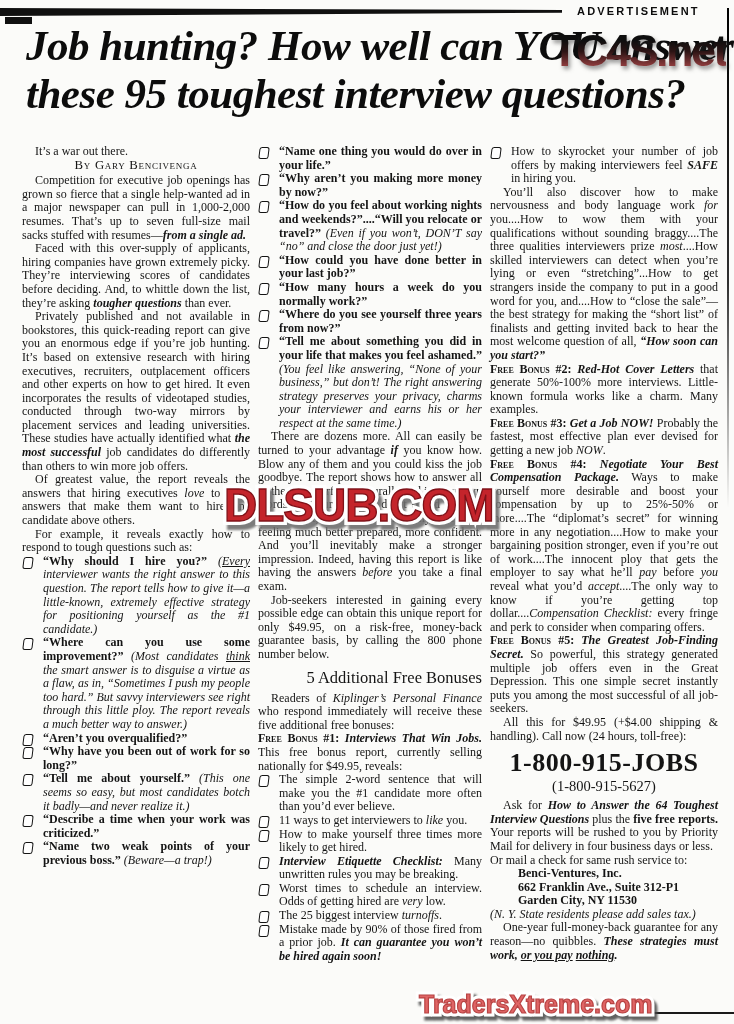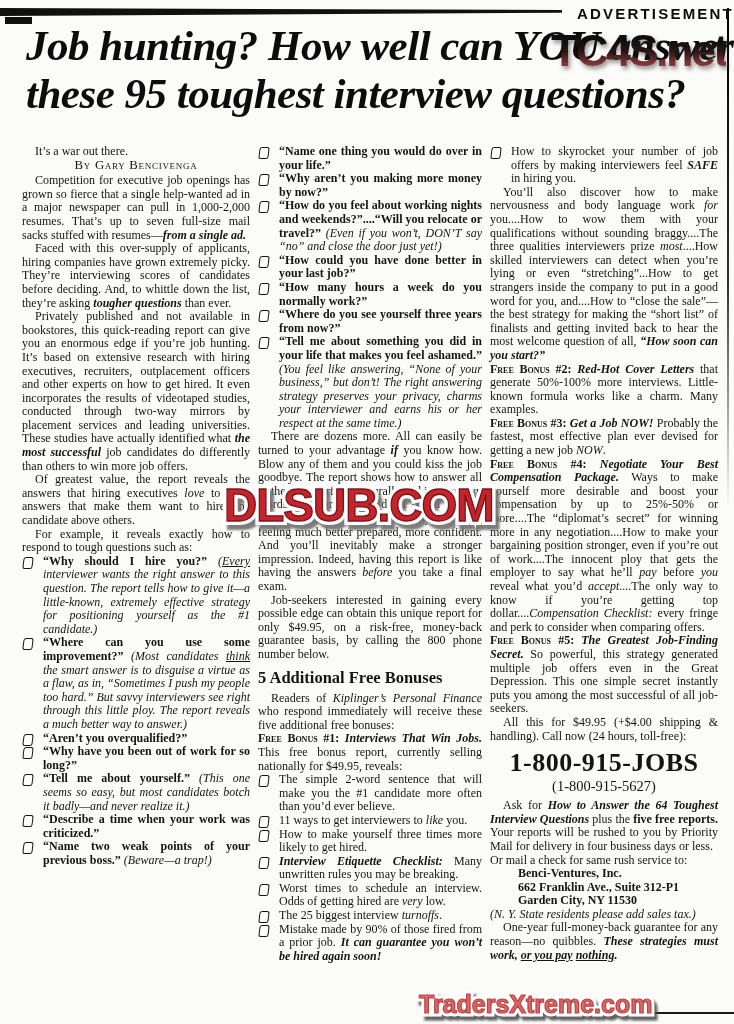--- a/index.html
+++ b/index.html
@@ -9,21 +9,21 @@
   
   .rule-top{position:absolute;left:0;top:8px;width:562px;height:8px;background:#101010;
             clip-path:polygon(0 0,100% 25%,100% 58%,0 100%);}
   .rule-tick{position:absolute;left:5px;top:17px;width:27px;height:7px;background:#101010;}
   .rule-right{position:absolute;left:727px;top:8px;width:2px;height:500px;
               background:linear-gradient(180deg,#000 0%,#303030 55%,rgba(0,0,0,0) 100%);}
   .rule-bottom{position:absolute;left:556px;top:1012px;width:178px;height:2px;background:#1a1a1a;z-index:5;}
 
   .adv-label{position:absolute;left:577px;top:5px;z-index:7;
              font-family:"Liberation Sans","DejaVu Sans",sans-serif;
-             font-size:15px;font-weight:bold;letter-spacing:2.2px;color:#0d0d0d;}
+             font-size:11px;font-weight:bold;letter-spacing:2.2px;color:#0d0d0d;}
 
   .wm-tc4s{position:absolute;left:551px;top:28px;z-index:6;
            font-family:"Liberation Sans","DejaVu Sans",sans-serif;font-weight:bold;
            font-size:45px;letter-spacing:-2.5px;line-height:1;
            background:linear-gradient(180deg,#0e0e0e 28%,#2c1414 52%,#87393a 82%,#b54f4f 100%);
            -webkit-background-clip:text;background-clip:text;color:transparent;
            filter:drop-shadow(2px 3px 2px rgba(40,40,40,0.5));}
 
   .headline{position:absolute;left:26px;top:22px;width:702px;margin:0;
             font-size:43px;line-height:48px;font-style:italic;font-weight:bold;
@@ -37,21 +37,21 @@
   .col3{left:490px;width:228px;}
 
   .blk{margin:0;}
   .blk.byline{text-align:center;font-variant:small-caps;letter-spacing:0.7px;
               font-size:12.8px;margin-bottom:2px;}
   .blk.p{text-indent:13px;text-align:justify;}
   .blk.pni{text-align:left;}
   .blk.check{position:relative;padding-left:21px;text-align:justify;}
   .cbx{position:absolute;left:1px;top:2px;width:8px;height:10px;border:1.6px solid #141414;
        border-radius:2.5px;background:#fff;transform:skewX(-7deg);}
-  .blk.h2{text-align:left;font-weight:bold;font-size:16.5px;line-height:20px;margin:6px 0 4px;}
+  .blk.h2{text-align:right;font-weight:normal;font-size:16.5px;line-height:20px;margin:6px 0 4px;}
   .blk.fb{text-align:justify;}
   .blk.phone{text-align:center;font-weight:bold;font-size:26px;line-height:30px;
              letter-spacing:0.5px;margin-top:5px;}
   .blk.phonesub{text-align:center;font-size:14.5px;line-height:16px;margin-bottom:5px;}
   .blk.addr{font-weight:bold;margin-left:28px;}
   .sc{font-variant:small-caps;font-weight:bold;}
 
   
   .wm-layer{position:absolute;z-index:6;font-family:"Liberation Sans","DejaVu Sans",sans-serif;
             font-weight:bold;white-space:nowrap;line-height:1;}

